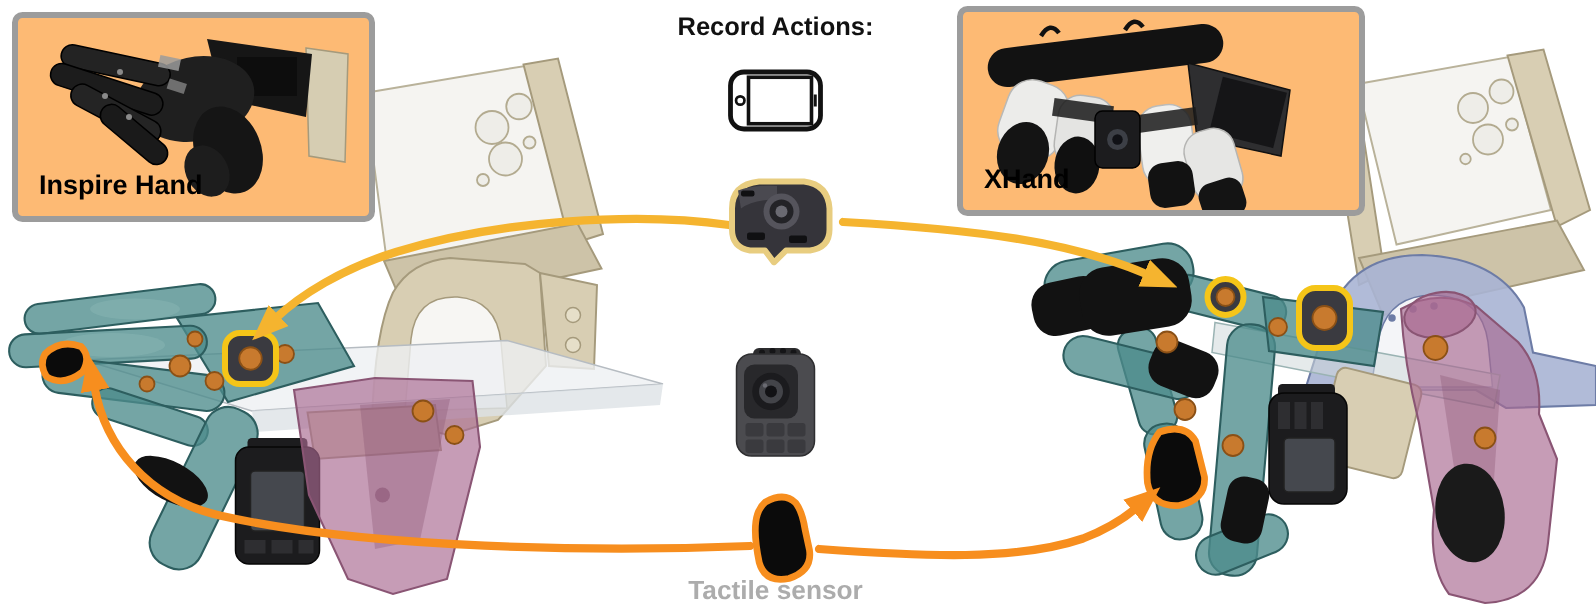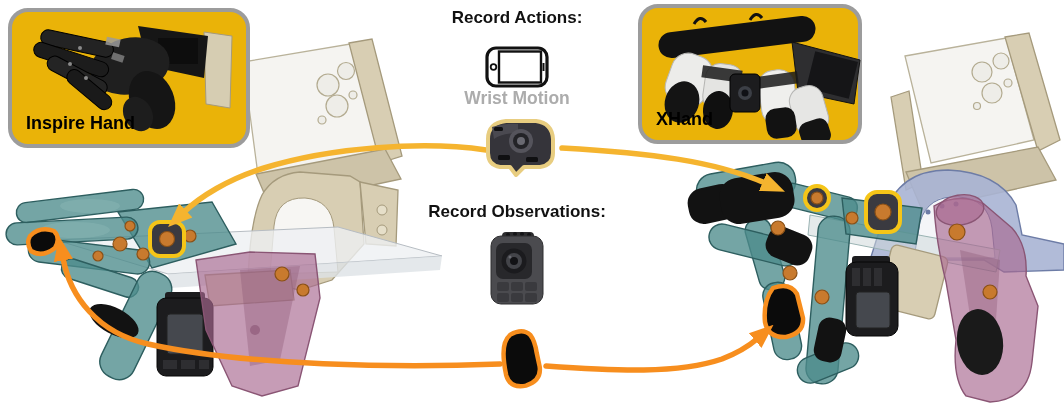--- a/index.html
+++ b/index.html
@@ -4,22 +4,22 @@
 <style>
   html,body{margin:0;padding:0;background:#fff;}
   #canvas{position:relative;width:1064px;height:406px;background:#fff;overflow:hidden;
           font-family:"Liberation Sans",sans-serif;}
   .layer{position:absolute;left:0;top:0;}
   
   .heading{position:absolute;transform:translateX(-50%);font:700 17px/1.2 "Liberation Sans",sans-serif;
            color:var(--heading-text,#111);white-space:nowrap;z-index:6;}
   .mutedLabel{position:absolute;transform:translateX(-50%);font:700 17.5px/1.2 "Liberation Sans",sans-serif;
            color:var(--muted-label,#acacac);white-space:nowrap;z-index:6;}
-  .inset{position:absolute;background:#eab308;border:4px solid var(--inset-border,#9c9c9c);
-         border-radius:20px;box-sizing:border-box;z-index:8;}
+  .inset{position:absolute;background:#fdba74;border:4px solid var(--inset-border,#9c9c9c);
+         border-radius:7px;box-sizing:border-box;z-index:8;}
   .insetLabel{position:absolute;left:14px;bottom:10px;font:700 18px/1.1 "Liberation Sans",sans-serif;color:#000;}
   .icon{position:absolute;transform:translateX(-50%);z-index:6;}
   
   .teal{fill:var(--teal-hand,#4d8c8c);fill-opacity:.78;stroke:#2d5e5f;stroke-width:1.4;}
   .tealLt{fill:#86b5b2;fill-opacity:.55;stroke:none;}
   .cream{fill:var(--cream-frame,#d8ceb3);stroke:#a59a7c;stroke-width:1.3;}
   .creamDk{fill:#cdc3a8;stroke:#a59a7c;stroke-width:1.3;}
   .slab{fill:#f5f4f1;stroke:#b9b29a;stroke-width:1.3;}
   .lens{fill:#eeede8;stroke:#b3ab90;stroke-width:1.2;}
   .blue{fill:var(--blue-arch,#a9b4d4);fill-opacity:.9;stroke:#6d7ca6;stroke-width:1.4;}
@@ -189,36 +189,34 @@
   <div class="heading" style="left:517px;top:8px">Record Actions:</div>
 
   <div class="icon" style="left:517px;top:46px">
     <svg width="64" height="42" viewBox="0 0 64 42">
       <rect x="2" y="2" width="60" height="38" rx="9" fill="#fff" stroke="#111" stroke-width="3.2"></rect>
       <rect x="14" y="5.5" width="42" height="31" fill="#fff" stroke="#111" stroke-width="2.4"></rect>
       <circle cx="8.5" cy="21" r="2.8" fill="none" stroke="#111" stroke-width="1.8"></circle>
       <line x1="58.5" y1="17" x2="58.5" y2="25" stroke="#111" stroke-width="2"></line>
     </svg>
   </div>
-  <div class="mutedLabel" style="left:517px;top:88px">Wrist Motion</div>
 
   <div class="icon" style="left:517px;top:113px;z-index:4">
     <svg width="86" height="64" viewBox="0 0 86 64">
       <path d="M14,26 Q14,10 32,8 L62,8 Q78,10 79,26 L79,40 Q79,52 66,54 L50,54 L42,62 L36,54 L26,54 Q14,52 14,40 Z" fill="#35343a" stroke="#e8cd80" stroke-width="4" stroke-linejoin="round"></path>
       <path d="M18,14 Q30,10 44,11 L44,20 Q28,20 20,26 Z" fill="#4a4950"></path>
       <circle cx="47" cy="28" r="12" fill="#55545c"></circle>
         <circle cx="47" cy="28" r="8" fill="#232327"></circle>
       <circle cx="47" cy="28" r="4" fill="#6a6a72"></circle>
       <rect x="24" y="42" width="12" height="5" rx="1.5" fill="#101012"></rect>
       <rect x="52" y="44" width="12" height="5" rx="1.5" fill="#101012"></rect>
       <rect x="20" y="14" width="9" height="4" rx="1.5" fill="#101012"></rect>
     </svg>
   </div>
 
-  <div class="heading" style="left:517px;top:202px">Record Observations:</div>
 
   <div class="icon" style="left:517px;top:230px">
     <svg width="58" height="76" viewBox="0 0 58 76">
       <rect x="14" y="2" width="32" height="9" rx="4" fill="#2c2c2e"></rect>
       <circle cx="20" cy="5" r="2" fill="#151517"></circle>
         <circle cx="27" cy="4" r="2" fill="#151517"></circle>
       <circle cx="34" cy="4" r="2" fill="#151517"></circle>
         <circle cx="41" cy="5" r="2" fill="#151517"></circle>
       <rect x="3" y="6" width="52" height="68" rx="10" fill="#4b4b4f" stroke="#2e2e30"></rect>
       <rect x="8" y="13" width="36" height="36" rx="7" fill="#28282b"></rect>
@@ -233,20 +231,21 @@
         <rect x="23" y="63" width="12" height="9" rx="2" fill="#3a3a3e"></rect>
       <rect x="37" y="63" width="12" height="9" rx="2" fill="#3a3a3e"></rect>
     </svg>
   </div>
 
   <div class="icon" style="left:519px;top:328px;z-index:4">
     <svg width="54" height="62" viewBox="0 0 54 62">
       <path d="M20,6 Q33,0 40,8 Q44,14 45,26 L47,40 Q48,54 32,58 Q16,60 13,46 Q10,24 14,14 Q16,9 20,6 Z" transform="rotate(-4 28 30)" class="padhl"></path>
     </svg>
   </div>
+  <div class="mutedLabel" style="left:517px;top:383px">Tactile sensor</div>
 
   <div class="inset" style="left:8px;top:8px;width:242px;height:140px">
     <svg width="234" height="132" viewBox="0 0 234 132" style="position:absolute;left:0;top:0">
       <polygon points="192,20 220,24 218,96 194,92" fill="#d6cdb2" stroke="#a59a7c"></polygon>
       <polygon points="126,14 196,24 192,66 136,54" fill="#161616"></polygon>
       <rect x="146" y="26" width="40" height="26" fill="#000" opacity=".4"></rect>
       <ellipse cx="118" cy="54" rx="40" ry="28" transform="rotate(-12 118 54)" fill="#1f1f1f"></ellipse>
       <rect x="28" y="24" width="74" height="15" rx="7.5" transform="rotate(12 65 32)" fill="#232323" stroke="#000"></rect>
       <rect x="20" y="40" width="78" height="15" rx="7.5" transform="rotate(18 59 48)" fill="#1c1c1c" stroke="#000"></rect>
       <rect x="32" y="56" width="66" height="15" rx="7.5" transform="rotate(28 65 64)" fill="#242424" stroke="#000"></rect>
@@ -255,21 +254,21 @@
       <ellipse cx="126" cy="102" rx="14" ry="18" transform="rotate(-30 126 102)" fill="#1d1d1d"></ellipse>
       <rect x="94" y="26" width="14" height="8" transform="rotate(12 101 30)" fill="#9b9b9b" opacity=".85"></rect>
       <rect x="100" y="42" width="12" height="7" transform="rotate(18 106 45)" fill="#6f6f6f"></rect>
       <circle cx="68" cy="36" r="2" fill="#8a8a8a"></circle>
         <circle cx="58" cy="52" r="2" fill="#8a8a8a"></circle>
       <circle cx="74" cy="66" r="2" fill="#8a8a8a"></circle>
     </svg>
     <div class="insetLabel">Inspire Hand</div>
   </div>
 
-  <div class="inset" style="left:638px;top:4px;width:224px;height:140px">
+  <div class="inset" style="left:638px;top:4px;width:272px;height:140px">
     <svg width="232" height="132" viewBox="0 0 232 132" style="position:absolute;left:0;top:0">
       <path d="M52,16 q6,-10 12,-2" stroke="#111" stroke-width="3" fill="none"></path>
       <path d="M108,12 q6,-10 12,-2" stroke="#111" stroke-width="3" fill="none"></path>
       <rect x="16" y="16" width="158" height="26" rx="13" transform="rotate(-7 95 29)" fill="#121212"></rect>
       <polygon points="150,34 218,52 212,96 156,84" fill="#2e2e30" stroke="#111"></polygon>
       <rect x="168" y="48" width="44" height="38" transform="rotate(14 190 67)" fill="#151517"></rect>
       <rect x="26" y="46" width="42" height="52" rx="17" transform="rotate(20 47 72)" fill="#ececea" stroke="#b9b9b7"></rect>
       <rect x="62" y="56" width="38" height="48" rx="15" transform="rotate(8 81 80)" fill="#e4e4e2" stroke="#b5b5b3"></rect>
       <rect x="118" y="62" width="36" height="54" rx="15" transform="rotate(-8 136 89)" fill="#efefed" stroke="#bbbbb9"></rect>
       <rect x="150" y="78" width="34" height="48" rx="14" transform="rotate(-16 167 102)" fill="#e6e6e4" stroke="#b5b5b3"></rect>

